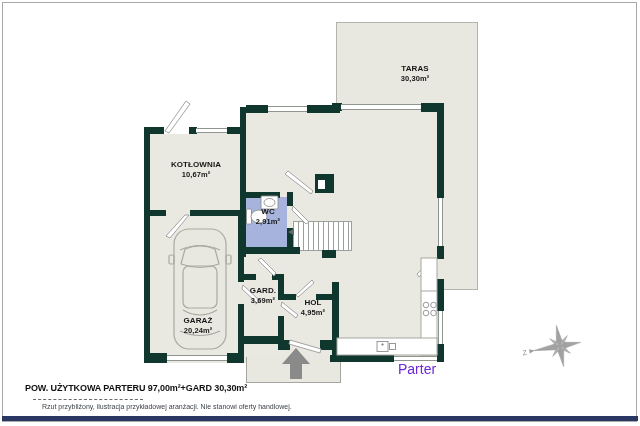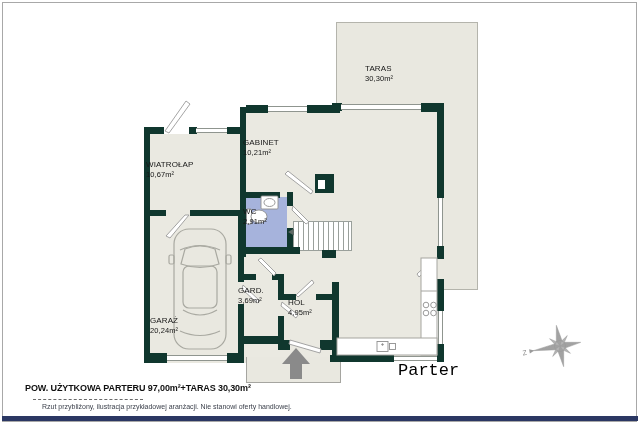--- a/index.html
+++ b/index.html
@@ -15,23 +15,23 @@
   .stairs{position:absolute;left:293px;top:221px;width:59px;height:30px;background:#fff;border:1px solid #9aa09b;box-sizing:border-box;z-index:3;
           background-image:repeating-linear-gradient(90deg,#fff 0 4px,#9aa09b 4px 5px);}
   .wall{position:absolute;background:#10372e;z-index:4;}
   .chimney{position:absolute;background:#10372e;z-index:4;}
   .chimney-notch{position:absolute;background:#fff;z-index:5;}
   .winh{position:absolute;background:#fff;border-top:1px solid #8f958f;border-bottom:1px solid #8f958f;box-sizing:border-box;z-index:5;}
   .winv{position:absolute;background:#fff;border-left:1px solid #8f958f;border-right:1px solid #8f958f;box-sizing:border-box;z-index:5;}
   .gap{position:absolute;background:#fff;z-index:5;}
   .svg-overlay{position:absolute;left:0;top:0;z-index:6;pointer-events:none;}
   
-  .rlabel{position:absolute;text-align:left;color:#161616;font-weight:400;font-size:8px;line-height:10px;letter-spacing:.1px;z-index:7;}
+  .rlabel{position:absolute;text-align:center;color:#161616;font-weight:700;font-size:8px;line-height:10px;letter-spacing:.1px;z-index:7;}
   .rlabel .area{font-size:7.5px;}
-  .floor-name{position:absolute;left:398px;top:361px;width:70px;font-size:17px;color:#000000;font-family:Liberation Mono, monospace;z-index:7;}
+  .floor-name{position:absolute;left:398px;top:361px;width:70px;font-size:14px;color:#6d28d9;font-family:Liberation Sans, sans-serif;z-index:7;}
   .summary{position:absolute;left:25px;top:383px;font-weight:700;font-size:9px;letter-spacing:-0.1px;color:#101010;z-index:7;white-space:nowrap;}
   .dashline{position:absolute;left:33px;top:399px;width:110px;border-top:1px dashed #6a6a6a;z-index:7;}
   .disclaimer{position:absolute;left:42px;top:403px;font-size:7px;color:#3a3f4a;z-index:7;white-space:nowrap;}
 </style>
 </head>
 <body>
 
 <div class="canvas">
   <div class="frame"></div>
 
@@ -158,42 +158,38 @@
       <polygon points="-31,-2.2 -26,0 -31,2.2" fill="#9b9b9b"></polygon>
       <text x="-38" y="3" font-size="7" fill="#8a8a8a" font-family="Liberation Sans, sans-serif">Z</text>
     </g>
   </svg>
 
   <div class="rlabel" style="left:365px;top:64px;width:100px;">
     <div>TARAS</div>
     <div class="area">30,30m²</div>
   </div>
   <div class="rlabel" style="left:146px;top:160px;width:100px;">
-    <div>WIATROŁAP</div>
+    <div>KOTŁOWNIA</div>
     <div class="area">10,67m²</div>
-  </div>
-  <div class="rlabel" style="left:243px;top:138px;width:95px;">
-    <div>GABINET</div>
-    <div class="area">10,21m²</div>
   </div>
   <div class="rlabel" style="left:243px;top:207px;width:50px;">
     <div>WC</div>
     <div class="area">2,91m²</div>
   </div>
   <div class="rlabel" style="left:288px;top:256px;width:50px;margin-top:42px;">
     <div>HOL</div>
     <div class="area">4,95m²</div>
   </div>
   <div class="rlabel" style="left:238px;top:286px;width:50px;">
     <div>GARD.</div>
     <div class="area">3,69m²</div>
   </div>
   <div class="rlabel" style="left:150px;top:316px;width:96px;">
     <div>GARAŻ</div>
     <div class="area">20,24m²</div>
   </div>
 
   <div class="floor-name">Parter</div>
-  <div class="summary">POW. UŻYTKOWA PARTERU 97,00m²+TARAS 30,30m²</div>
+  <div class="summary">POW. UŻYTKOWA PARTERU 97,00m²+GARD 30,30m²</div>
   <div class="dashline"></div>
   <div class="disclaimer">Rzut przybliżony, ilustracja przykładowej aranżacji. Nie stanowi oferty handlowej.</div>
   <div class="accent-bar"></div>
 </div>
 
 </body></html>

